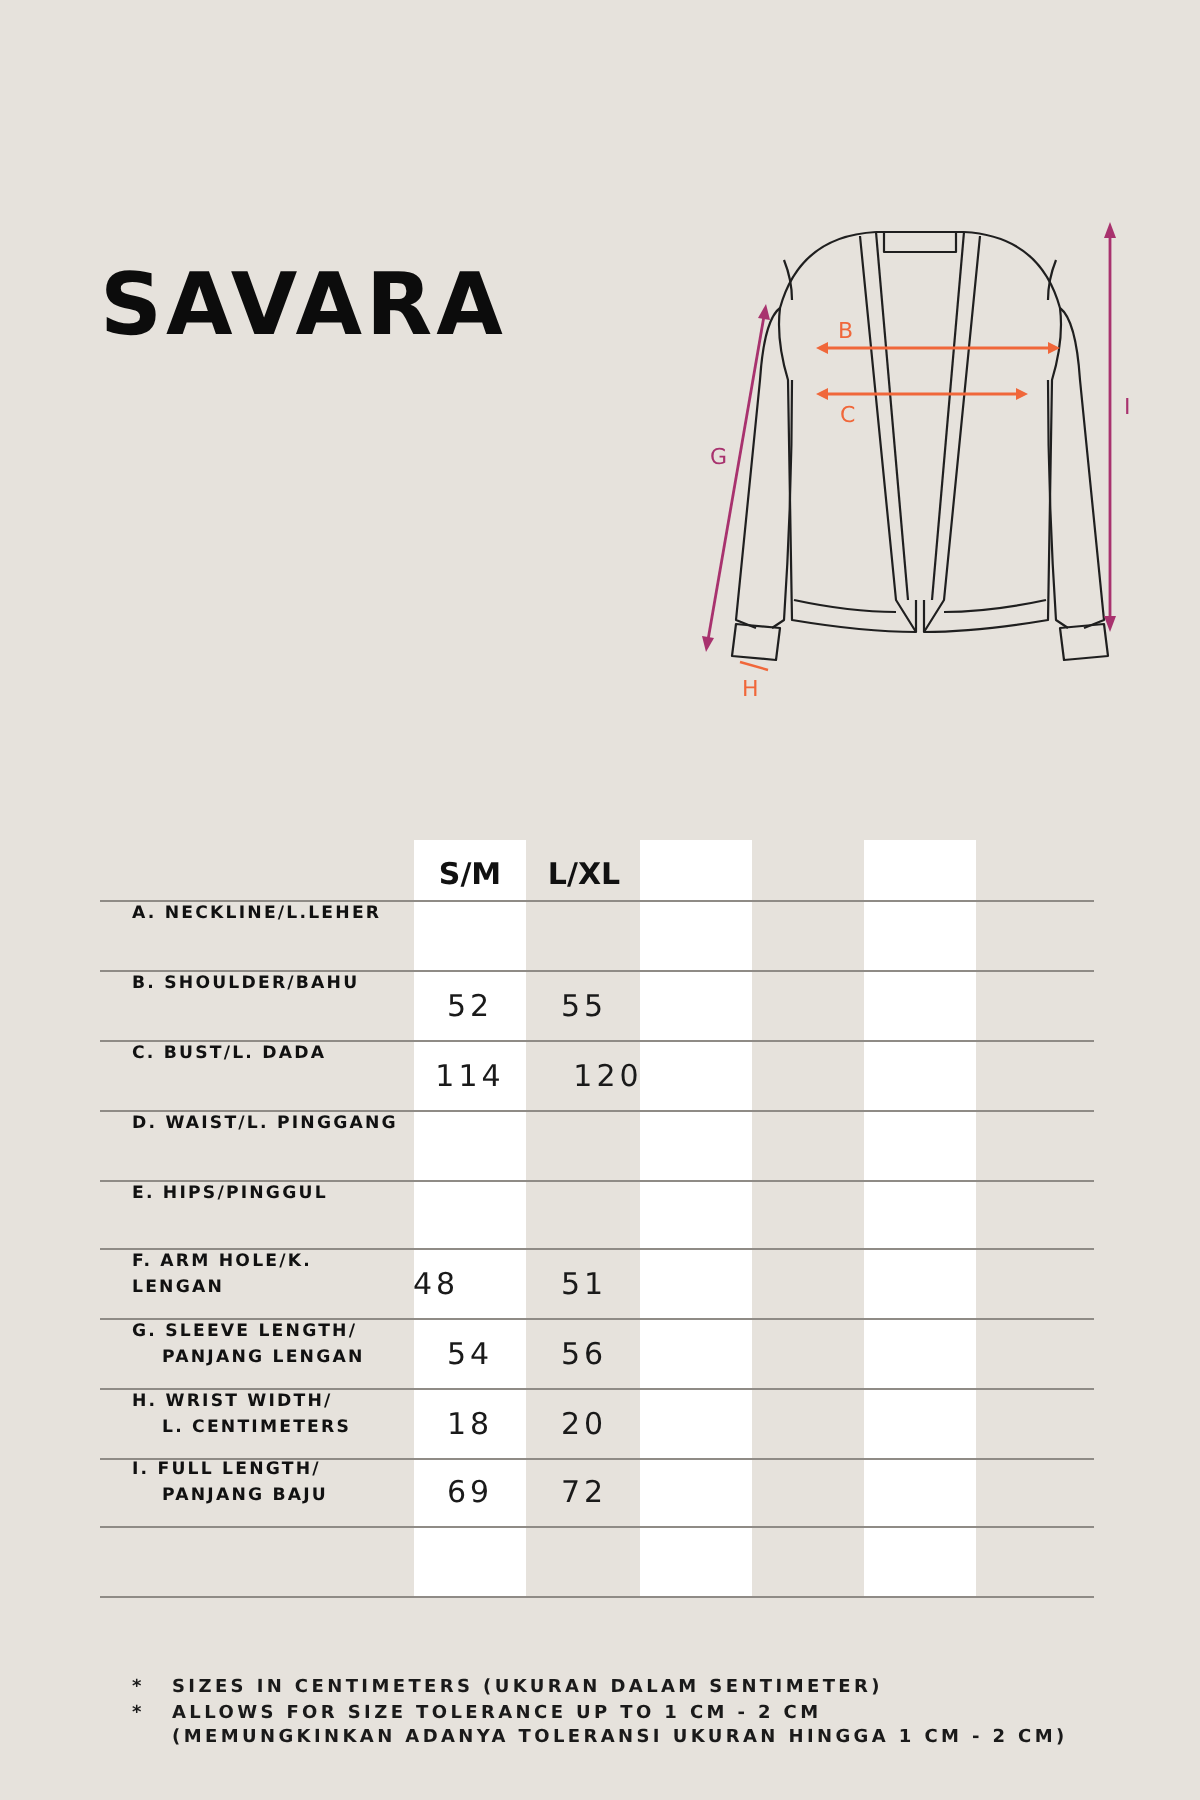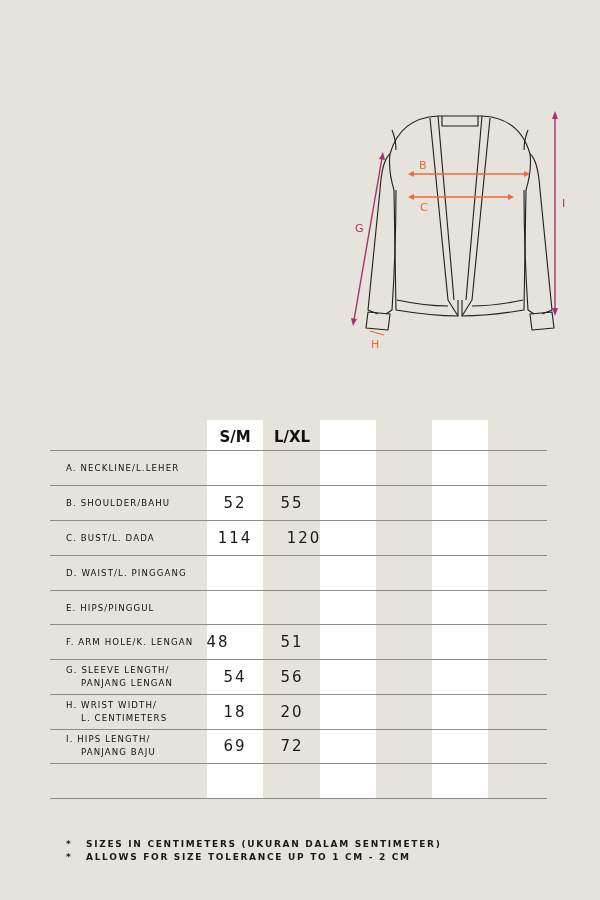--- a/index.html
+++ b/index.html
@@ -28,41 +28,42 @@
     }
     .hdr {
       position: absolute; top: 424px; width: 56px; text-align: center;
       font-weight: bold; font-size: 15px; line-height: 26px;
     }
     .hline {
       position: absolute; left: 50px; width: 497px; height: 1px; background: #8f8b86;
     }
     .row-label {
       position: absolute; left: 66px; width: 140px;
-      font-weight: normal; font-size: 8.6px; letter-spacing: 1.1px;
-      line-height: 13px; display: flex; flex-direction: column; justify-content: center;
+      font-weight: bold; font-size: 8.6px; letter-spacing: 1.1px;
+      line-height: 13px; display: flex; flex-direction: column; 
       height: 34px;
     }
     .row-label .l2 { padding-left: 15px; }
     .cell {
       position: absolute; width: 56px; height: 34px; text-align: center;
       font-size: 15px; letter-spacing: 2px; line-height: 34px; color: #1a1a1a;
     }
     .notes {
       position: absolute; left: 66px; top: 838px;
       font-weight: bold; font-size: 9px; letter-spacing: 1.7px; line-height: 12.5px;
       color: #1a1a1a;
     }
     .notes .n { display: flex; }
     .notes .star { width: 20px; }
   </style>
 </head>
 <body>
 
 <div class="title">
+  <div>SAVARA</div>
 </div>
 
 <svg class="diagram" viewBox="0 0 240 260" xmlns="http://www.w3.org/2000/svg">
   <g fill="none" stroke="#1f1f1f" stroke-width="1.1" stroke-linejoin="round">
 
     <path d="M98 16 Q60 18 50 54 Q48 70 54 90 L56 210 Q92 216 118 216 L118 200"></path>
     <path d="M142 16 Q180 18 190 54 Q192 70 186 90 L184 210 Q148 216 122 216 L122 200"></path>
 
     <path d="M98 16 L142 16"></path>
     <path d="M102 16 L102 26 L138 26 L138 16"></path>
@@ -187,29 +188,33 @@
   <div class="cell" style="top:660px;left:264px">56</div>
 
   <div class="row-label" style="top:695px">
     <span>H.  WRIST WIDTH/</span>
     <span class="l2">L. CENTIMETERS</span>
   </div>
   <div class="cell" style="top:695px;left:207px">18</div>
   <div class="cell" style="top:695px;left:264px">20</div>
 
   <div class="row-label" style="top:729px">
-    <span>I.   HIPS LENGTH/</span>
+    <span>I.   FULL LENGTH/</span>
     <span class="l2">PANJANG BAJU</span>
   </div>
   <div class="cell" style="top:729px;left:207px">69</div>
   <div class="cell" style="top:729px;left:264px">72</div>
 </div>
 
 <div class="notes">
   <div class="n">
       <span class="star">*</span>
       <span>SIZES IN CENTIMETERS  (UKURAN DALAM SENTIMETER)</span>
     </div>
   <div class="n">
       <span class="star">*</span>
       <span>ALLOWS FOR SIZE TOLERANCE UP TO 1 CM - 2 CM</span>
     </div>
+  <div class="n">
+      <span class="star"></span>
+      <span>(MEMUNGKINKAN ADANYA TOLERANSI UKURAN HINGGA 1 CM - 2 CM)</span>
+    </div>
 </div>
 
 </body></html>

